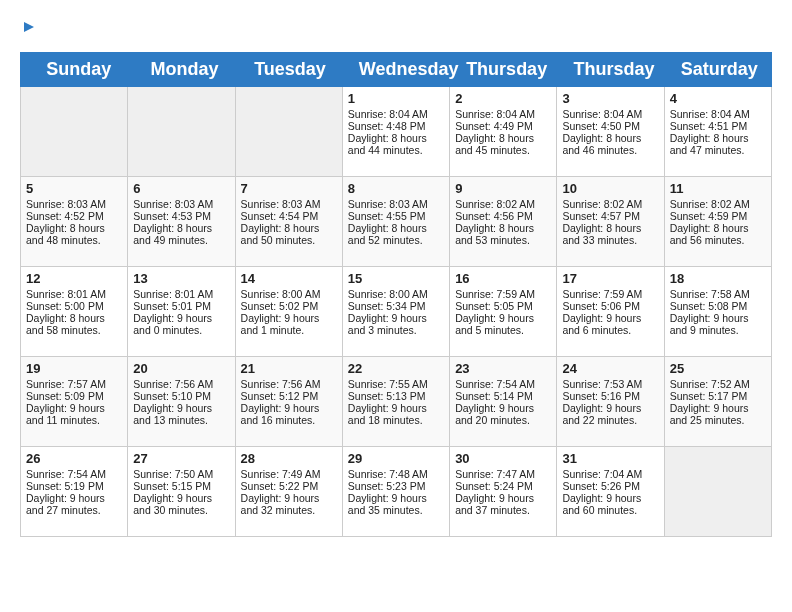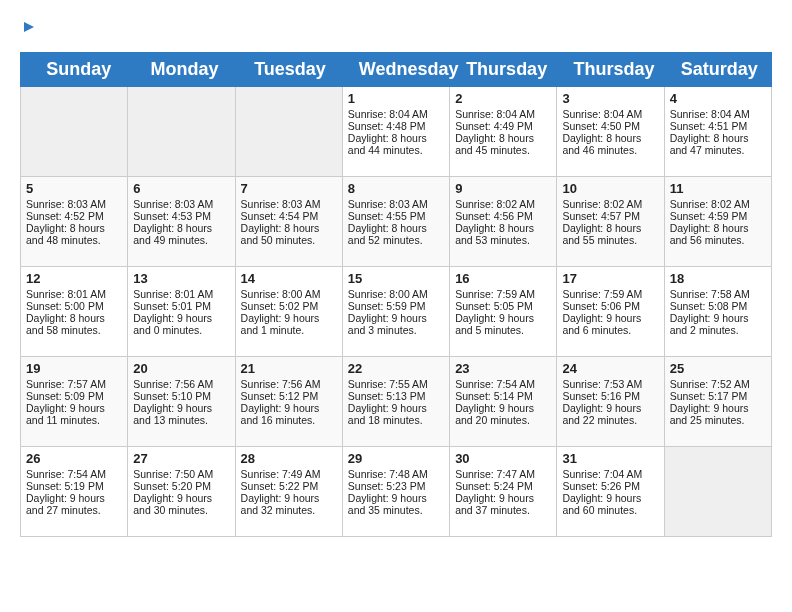--- a/index.html
+++ b/index.html
@@ -182,21 +182,21 @@
           <div>Sunrise: 8:02 AM</div>
           <div>Sunset: 4:56 PM</div>
           <div>Daylight: 8 hours</div>
           <div>and 53 minutes.</div>
         </td>
         <td>
           <span class="day-num">10</span>
           <div>Sunrise: 8:02 AM</div>
           <div>Sunset: 4:57 PM</div>
           <div>Daylight: 8 hours</div>
-          <div>and 55 minutes.</div>
+          <div>and 33 minutes.</div>
         </td>
         <td>
           <span class="day-num">11</span>
           <div>Sunrise: 8:02 AM</div>
           <div>Sunset: 4:59 PM</div>
           <div>Daylight: 8 hours</div>
           <div>and 56 minutes.</div>
         </td>
       </tr>
       <tr>
@@ -217,21 +217,21 @@
         <td>
           <span class="day-num">14</span>
           <div>Sunrise: 8:00 AM</div>
           <div>Sunset: 5:02 PM</div>
           <div>Daylight: 9 hours</div>
           <div>and 1 minute.</div>
         </td>
         <td>
           <span class="day-num">15</span>
           <div>Sunrise: 8:00 AM</div>
-          <div>Sunset: 5:59 PM</div>
+          <div>Sunset: 5:34 PM</div>
           <div>Daylight: 9 hours</div>
           <div>and 3 minutes.</div>
         </td>
         <td>
           <span class="day-num">16</span>
           <div>Sunrise: 7:59 AM</div>
           <div>Sunset: 5:05 PM</div>
           <div>Daylight: 9 hours</div>
           <div>and 5 minutes.</div>
         </td>
@@ -240,21 +240,21 @@
           <div>Sunrise: 7:59 AM</div>
           <div>Sunset: 5:06 PM</div>
           <div>Daylight: 9 hours</div>
           <div>and 6 minutes.</div>
         </td>
         <td>
           <span class="day-num">18</span>
           <div>Sunrise: 7:58 AM</div>
           <div>Sunset: 5:08 PM</div>
           <div>Daylight: 9 hours</div>
-          <div>and 2 minutes.</div>
+          <div>and 9 minutes.</div>
         </td>
       </tr>
       <tr>
         <td>
           <span class="day-num">19</span>
           <div>Sunrise: 7:57 AM</div>
           <div>Sunset: 5:09 PM</div>
           <div>Daylight: 9 hours</div>
           <div>and 11 minutes.</div>
         </td>
@@ -305,21 +305,21 @@
         <td>
           <span class="day-num">26</span>
           <div>Sunrise: 7:54 AM</div>
           <div>Sunset: 5:19 PM</div>
           <div>Daylight: 9 hours</div>
           <div>and 27 minutes.</div>
         </td>
         <td>
           <span class="day-num">27</span>
           <div>Sunrise: 7:50 AM</div>
-          <div>Sunset: 5:20 PM</div>
+          <div>Sunset: 5:15 PM</div>
           <div>Daylight: 9 hours</div>
           <div>and 30 minutes.</div>
         </td>
         <td>
           <span class="day-num">28</span>
           <div>Sunrise: 7:49 AM</div>
           <div>Sunset: 5:22 PM</div>
           <div>Daylight: 9 hours</div>
           <div>and 32 minutes.</div>
         </td>

